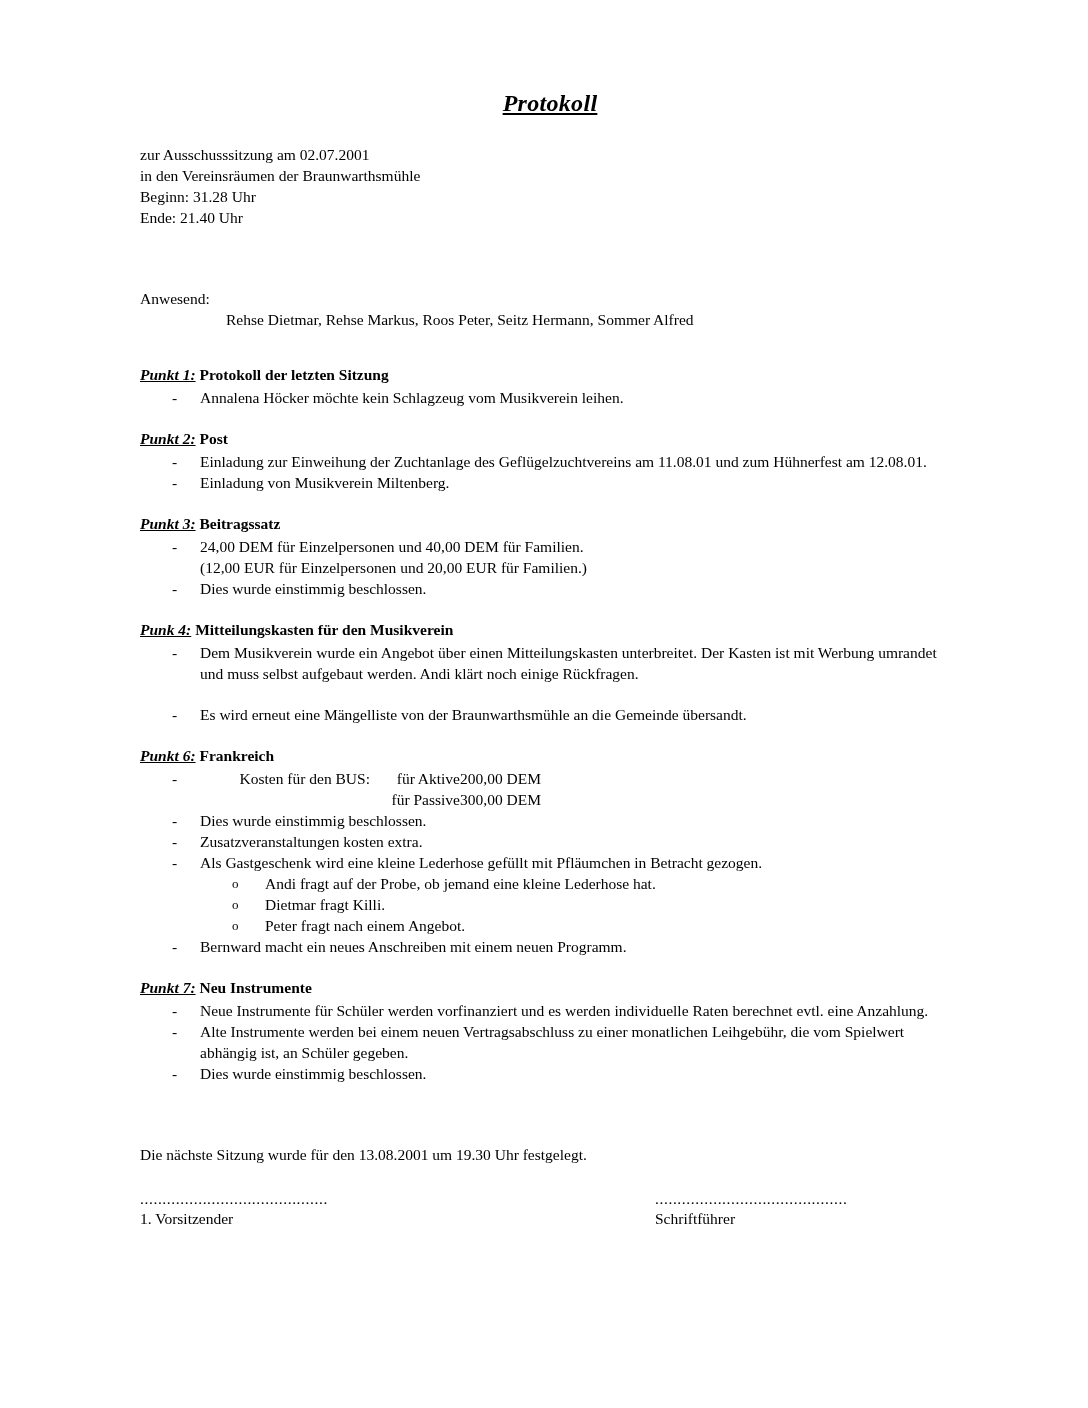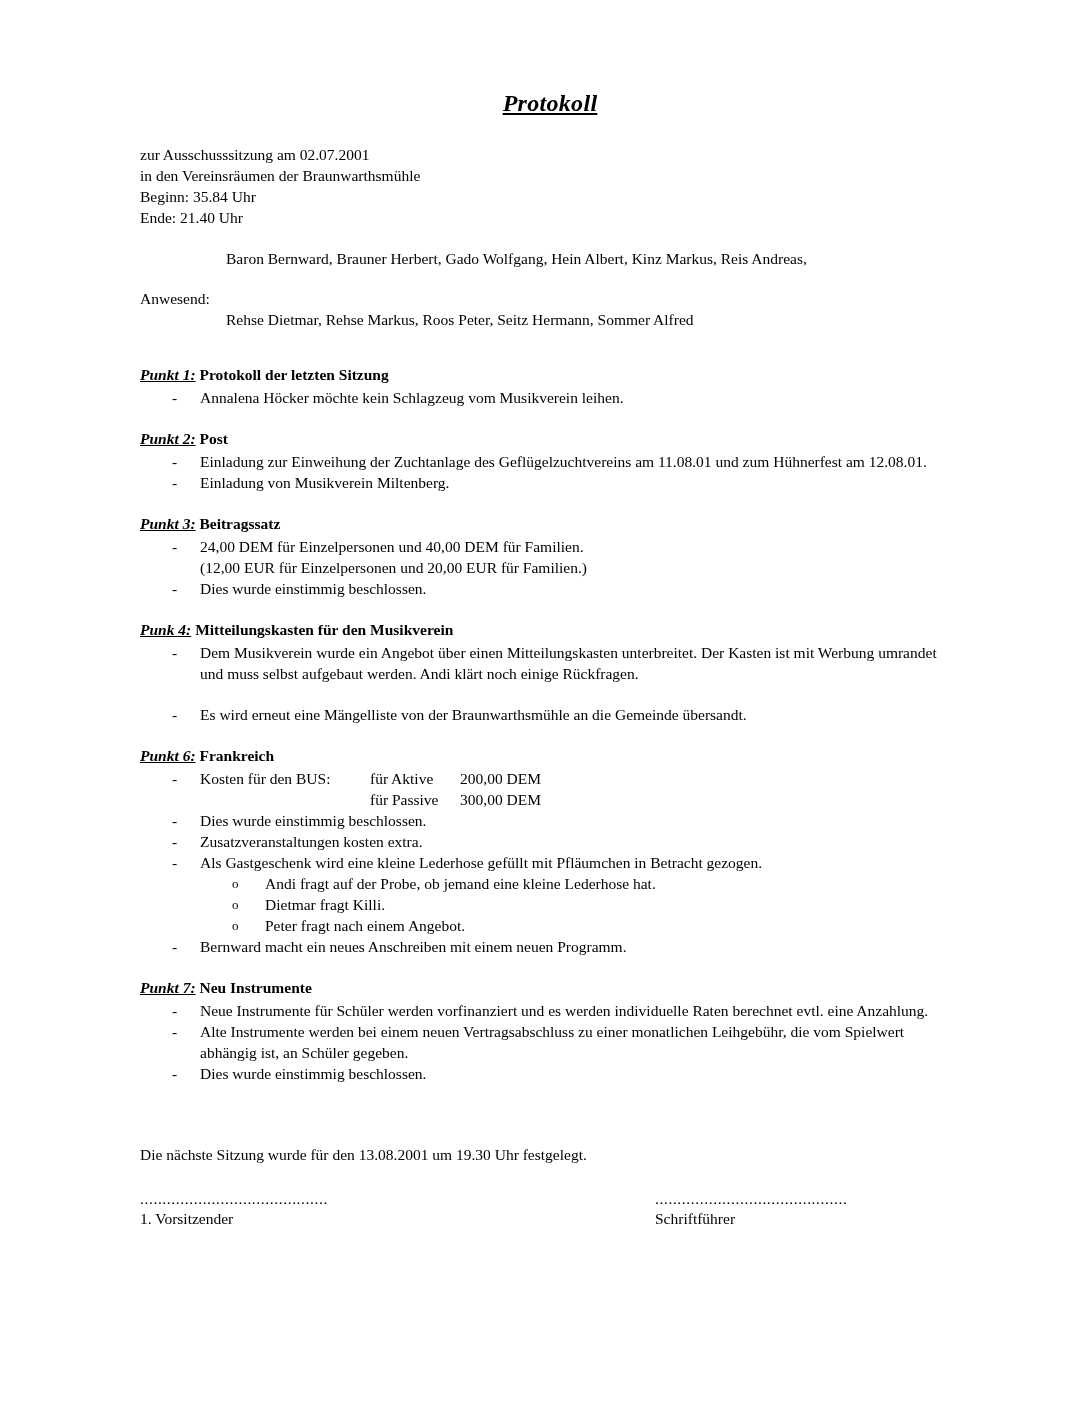--- a/index.html
+++ b/index.html
@@ -133,20 +133,21 @@
     font-size: 13px;
   }
 
   
   .cost-table {
     display: block;
   }
   .cost-row {
     display: flex;
     line-height: 21px;
+    text-align: right;
   }
   .cost-lead {
     flex: 0 0 170px;
     width: 170px;
   }
   .cost-mid {
     flex: 0 0 90px;
     width: 90px;
   }
   .cost-amt {
@@ -200,28 +201,27 @@
 
 <div class="page">
 
   <div class="content">
 
     <h1 class="doc-title">Protokoll</h1>
 
     <div class="meta-block">
       <div class="meta-line">zur Ausschusssitzung am 02.07.2001</div>
       <div class="meta-line">in den Vereinsräumen der Braunwarthsmühle</div>
-      <div class="meta-line">Beginn: 35.84 Uhr</div>
+      <div class="meta-line">Beginn: 31.28 Uhr</div>
       <div class="meta-line">Ende: 21.40 Uhr</div>
     </div>
 
     <div class="attend-block">
       <div class="attend-row">
         <span class="attend-label">Anwesend:</span>
-        <span class="attend-names">Baron Bernward, Brauner Herbert, Gado Wolfgang, Hein Albert, Kinz Markus, Reis Andreas,</span>
       </div>
       <div class="attend-cont-row">
         <span>Rehse Dietmar, Rehse Markus, Roos Peter, Seitz Hermann, Sommer Alfred</span>
       </div>
     </div>
 
     <div class="section">
       <div class="section-head">
         <span class="punkt">Punkt 1:</span><span class="sect-title">&nbsp;</span><span class="sect-title">Protokoll der letzten Sitzung</span>
       </div>

